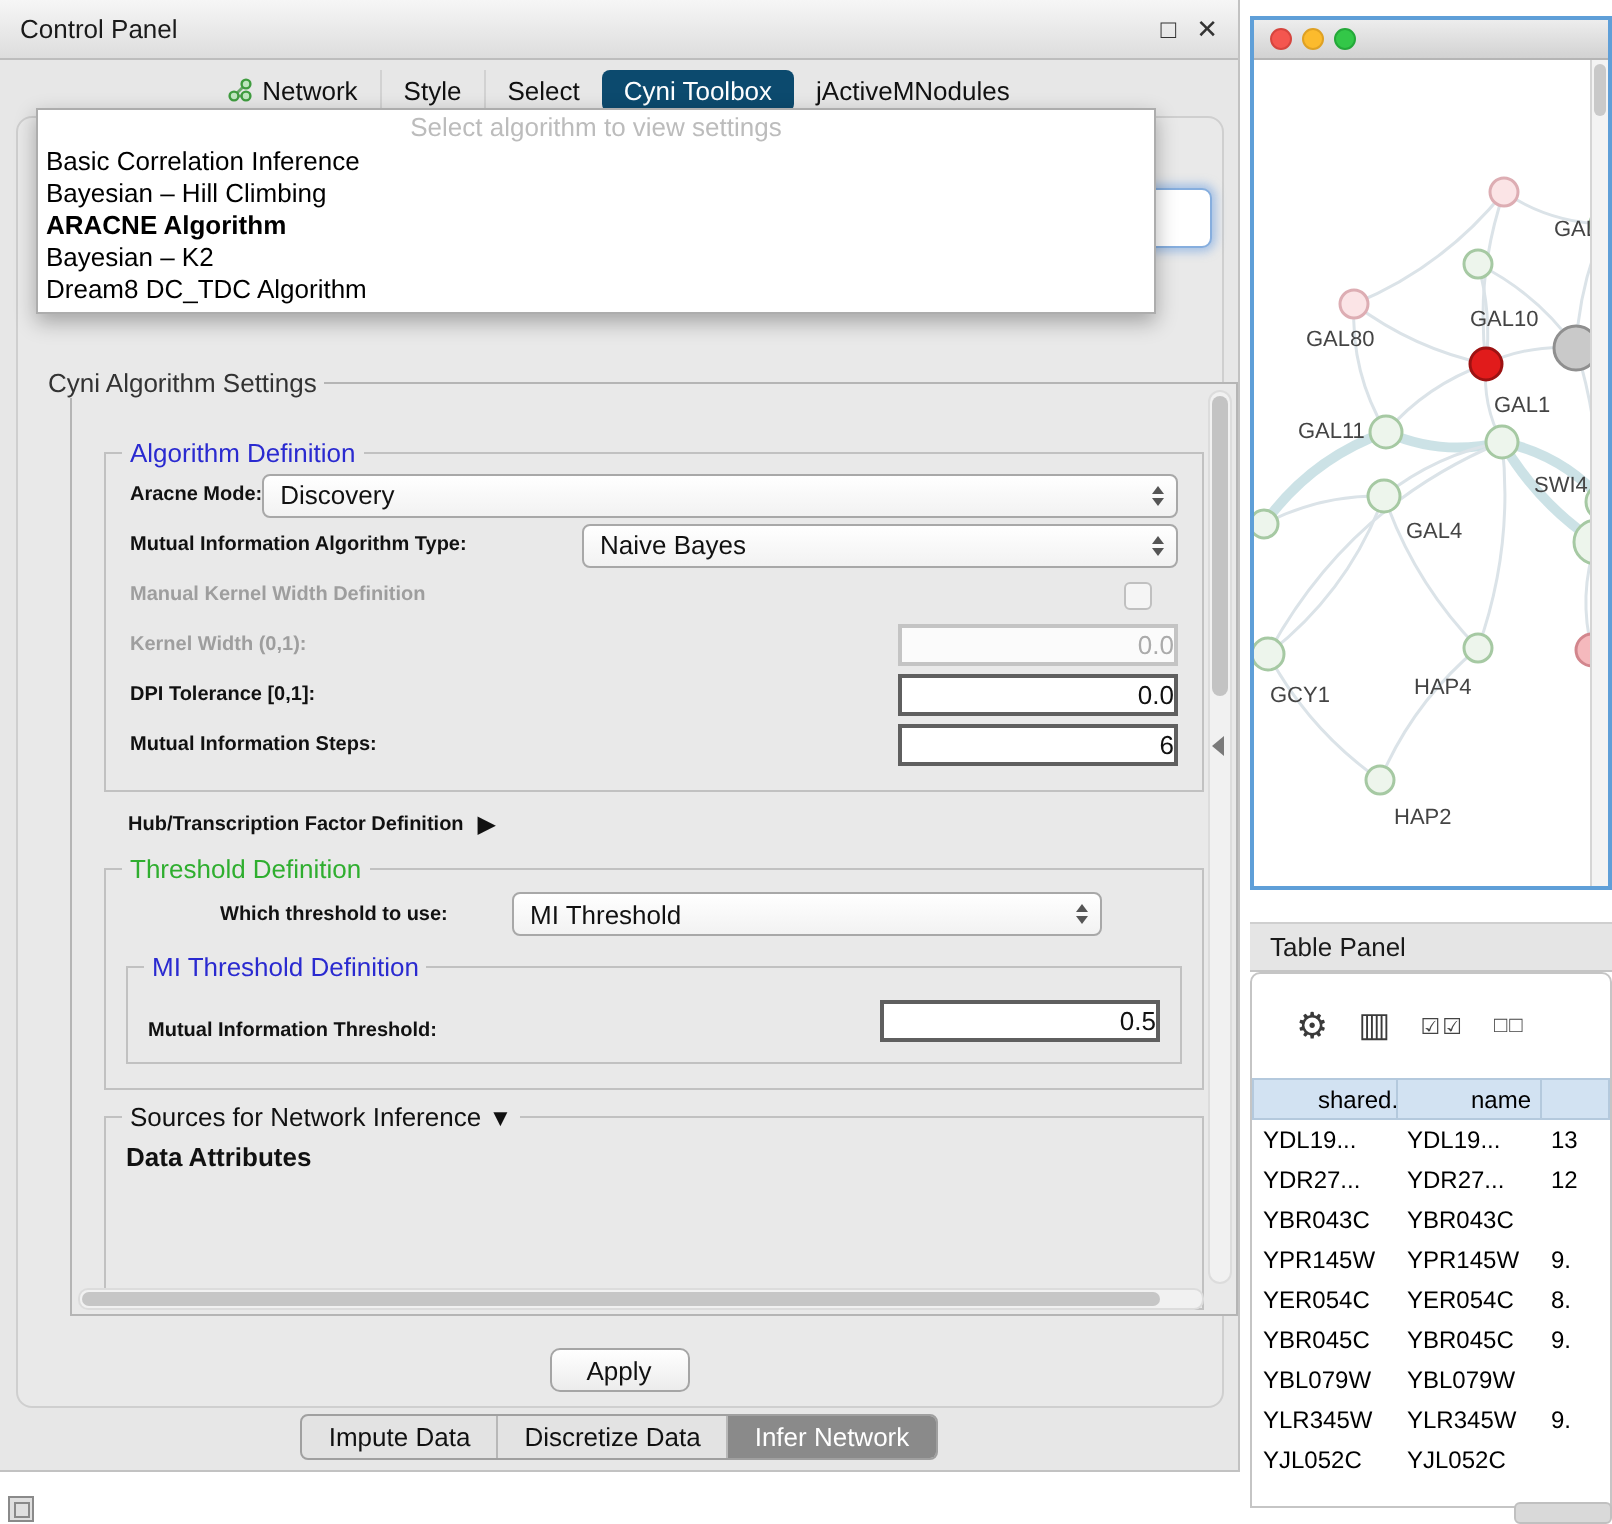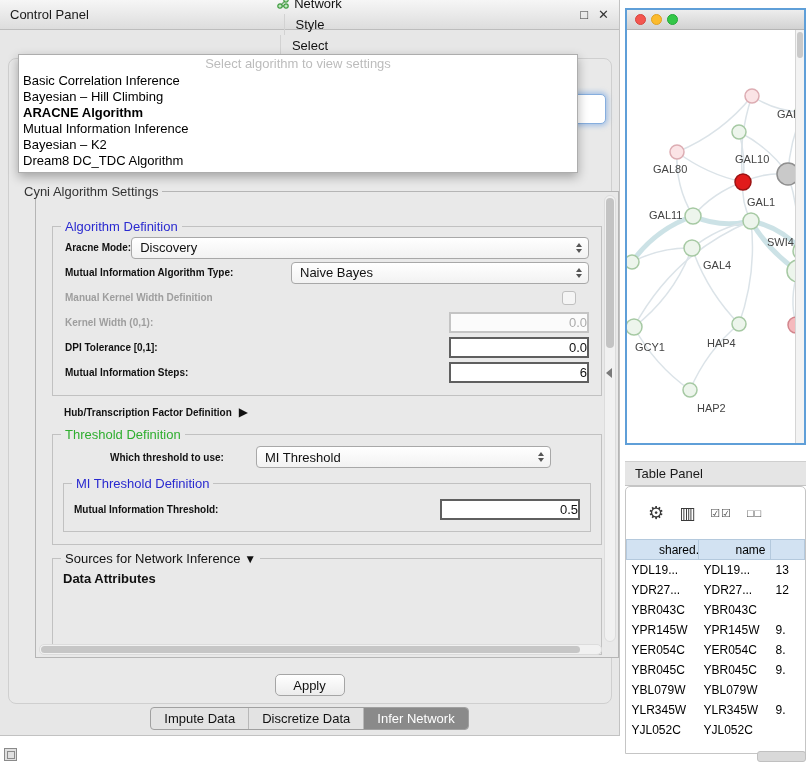--- a/index.html
+++ b/index.html
@@ -12,21 +12,21 @@
   .control-panel { position:absolute; left:0; top:0; width:620px; height:736px;
     background:#e7e7e7; border-right:1px solid #c2c2c2; border-bottom:1px solid #c2c2c2; }
   .cp-titlebar { position:absolute; left:0; top:0; right:0; height:30px;
     background:linear-gradient(#f6f6f6,#dddddd); border-bottom:1px solid #bdbdbd;
     display:flex; align-items:center; padding:0 10px; }
   .cp-title { font-size:13px; color:#1a1a1a; }
   .spacer { flex:1; }
   .win-glyph { font-size:13px; color:#333; margin-left:10px; cursor:default; }
   .win-glyph.close { font-weight:bold; }
   .cp-tabs { position:absolute; left:0; top:32px; right:0; height:26px;
-    display:flex; justify-content:center; align-items:center;flex-direction:column; }
+    display:flex; justify-content:center; align-items:center; }
   .cp-tab { display:flex; align-items:center; gap:5px; padding:3px 11px; color:#111; border-left:1px solid #d2d2d2; }
   .cp-tab:first-child { border-left:none; }
   .cp-tab.active { background:#0c4a6e; color:#fff; border-radius:4px; border-left:none; }
   .cp-tab.active + .cp-tab { border-left:none; }
   .net-icon { width:12px; height:12px; }
   .net-icon line { stroke:#6aa86a; stroke-width:1.4; }
   .net-icon circle { fill:#bfe6bf; stroke:#3f9c3f; stroke-width:1.2; }
   .cp-content { position:absolute; left:8px; top:58px; width:604px; height:646px;
     border:1px solid #cfcfcf; border-radius:8px; background:#e9e9e9; }
   .focus-field { position:absolute; left:572px; top:94px; width:34px; height:30px;
@@ -64,21 +64,21 @@
     border:1px solid #c0c0c0; border-radius:3px; background:#f5f5f5; }
   .tinput { height:21px; width:140px; margin-left:auto; border:2px solid #0369a1; background:#fff;
     font-family:inherit; font-size:13px; text-align:right; padding:0 0; color:#111; }
   .tinput.strong { border-color:#5f5f5f; }
   .tinput.disabled { color:#ababab; border-color:#c4c4c4; background:#fbfbfb; }
   .hub-row { display:flex; align-items:center; gap:7px; margin:9px 0 0 28px; }
   .expand { font-size:12px; color:#111; }
   .threshold-group { margin-top:15px; padding:8px 0 12px; }
   .which-row { padding-left:57px; height:28px; }
   .mi-group { margin:12px 10px 0; padding:13px 0 10px; border:1px solid #c1c1c1; position:relative; }
-  .mi-group .row { padding:0 10px; height:24px; }
+  .mi-group .row { padding:0 10px; height:24px;align-items:flex-end; }
   .sources-group { margin-top:13px; padding:8px 0 0; height:97px; }
   .attr-label { font-weight:bold; padding:4px 0 0 10px; }
   .attr-list { margin:5px 36px 0 10px; height:60px; overflow:hidden; background:#fff; }
   .attr-item { height:15.5px; line-height:15.5px; font-size:12px; color:#fff; background:#3c77d8; padding-left:5px; }
   .vscroll { position:absolute; right:2px; top:3px; bottom:15px; width:12px;
     background:#f1f1f1; border:1px solid #dcdcdc; border-radius:6px; }
   .vthumb { position:absolute; left:1px; top:2px; width:8px; height:150px; background:#c3c3c3; border-radius:4px; }
   .hscroll { position:absolute; left:3px; right:16px; bottom:2px; height:11px;
     background:#f1f1f1; border:1px solid #dcdcdc; border-radius:5px; }
   .hthumb { position:absolute; left:1px; top:1px; height:7px; width:96%; background:#c6c6c6; border-radius:4px; }
@@ -176,21 +176,20 @@
 
     <div class="cp-content"></div>
     <div class="focus-field"></div>
 
     <div class="algo-popup">
       <div class="popup-placeholder">Select algorithm to view settings</div>
       <div>
           <div class="popup-item">Basic Correlation Inference</div>
           <div class="popup-item">Bayesian – Hill Climbing</div>
           <div class="popup-item selected">ARACNE Algorithm</div>
-          <div class="popup-item">Mutual Information Inference</div>
           <div class="popup-item">Bayesian – K2</div>
           <div class="popup-item">Dream8 DC_TDC Algorithm</div>
         </div>
     </div>
 
     <span class="panel-title main">Cyni Algorithm Settings</span>
     <div class="settings-panel">
 
       <div class="group algo-group">
         <span class="group-title blue">Algorithm Definition</span>

